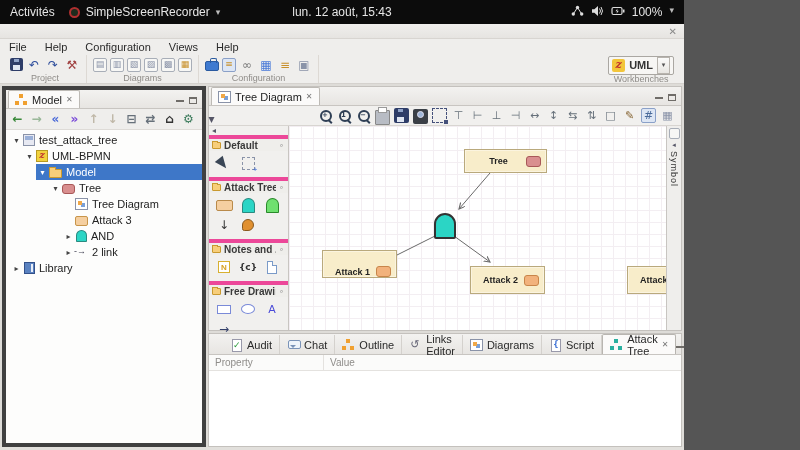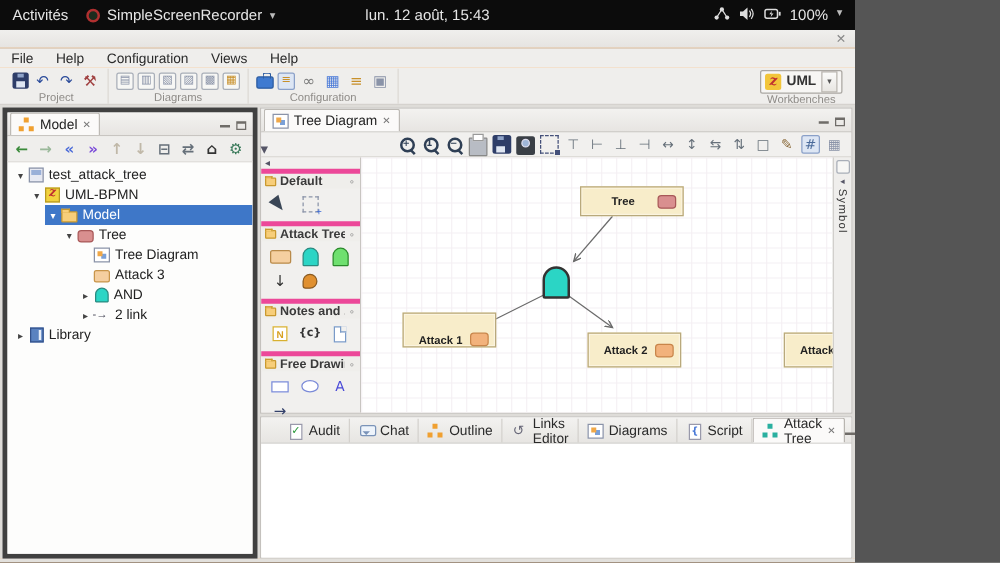--- a/index.html
+++ b/index.html
@@ -588,19 +588,23 @@
               <span class="bti bt-attacktree"></span>
               <span>Attack Tree</span>
               <span class="close-x">✕</span>
             </span>
             <span class="tab-spacer"></span>
             <span class="win-btns">
               <span class="wb-min"></span>
               <span class="wb-max"></span>
             </span>
           </div>
+        <div class="prop-header">
+          <span class="prop-col1">Property</span>
+          <span class="prop-col2">Value</span>
+        </div>
         <div class="prop-body"></div>
       </div>
     </div>
   </div>
 
   <div class="bottom-strip"></div>
 </div>
 
 </body></html>

